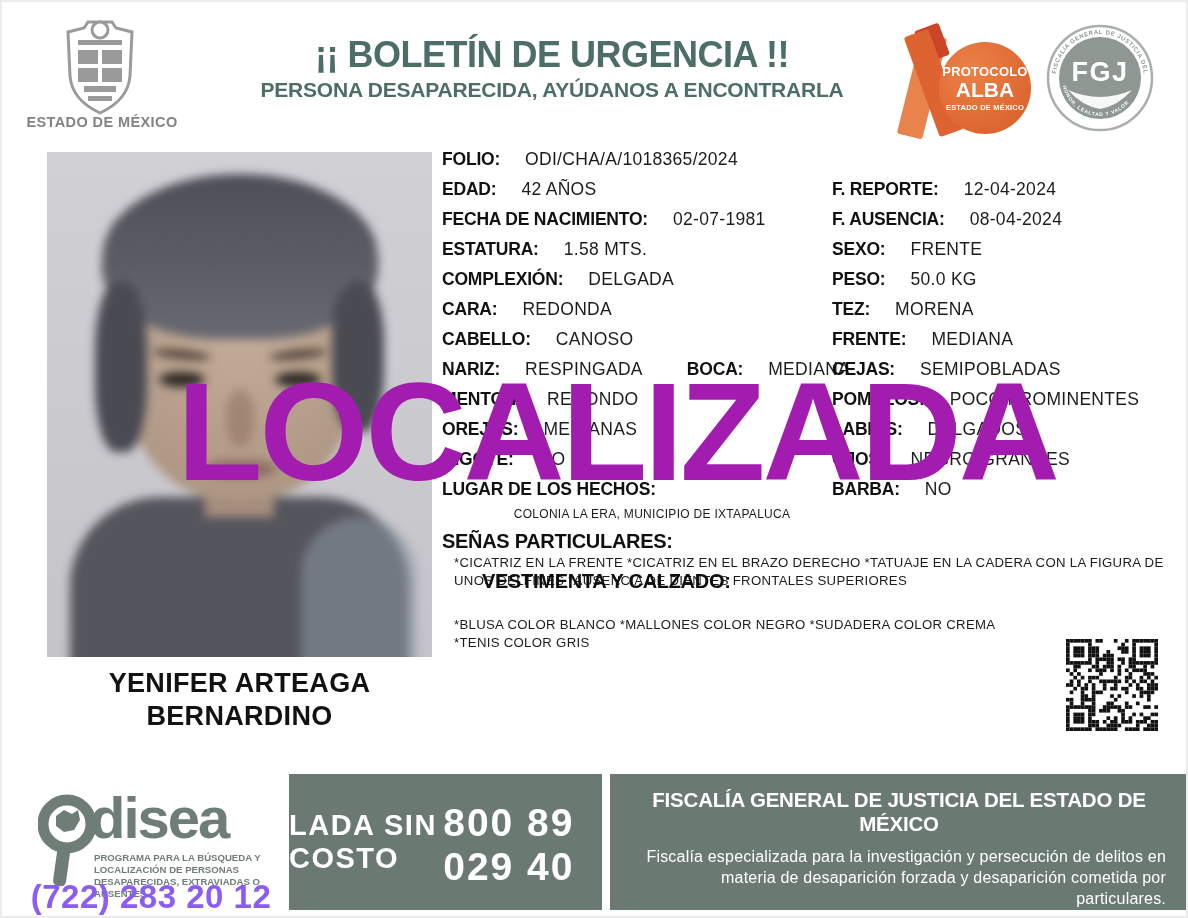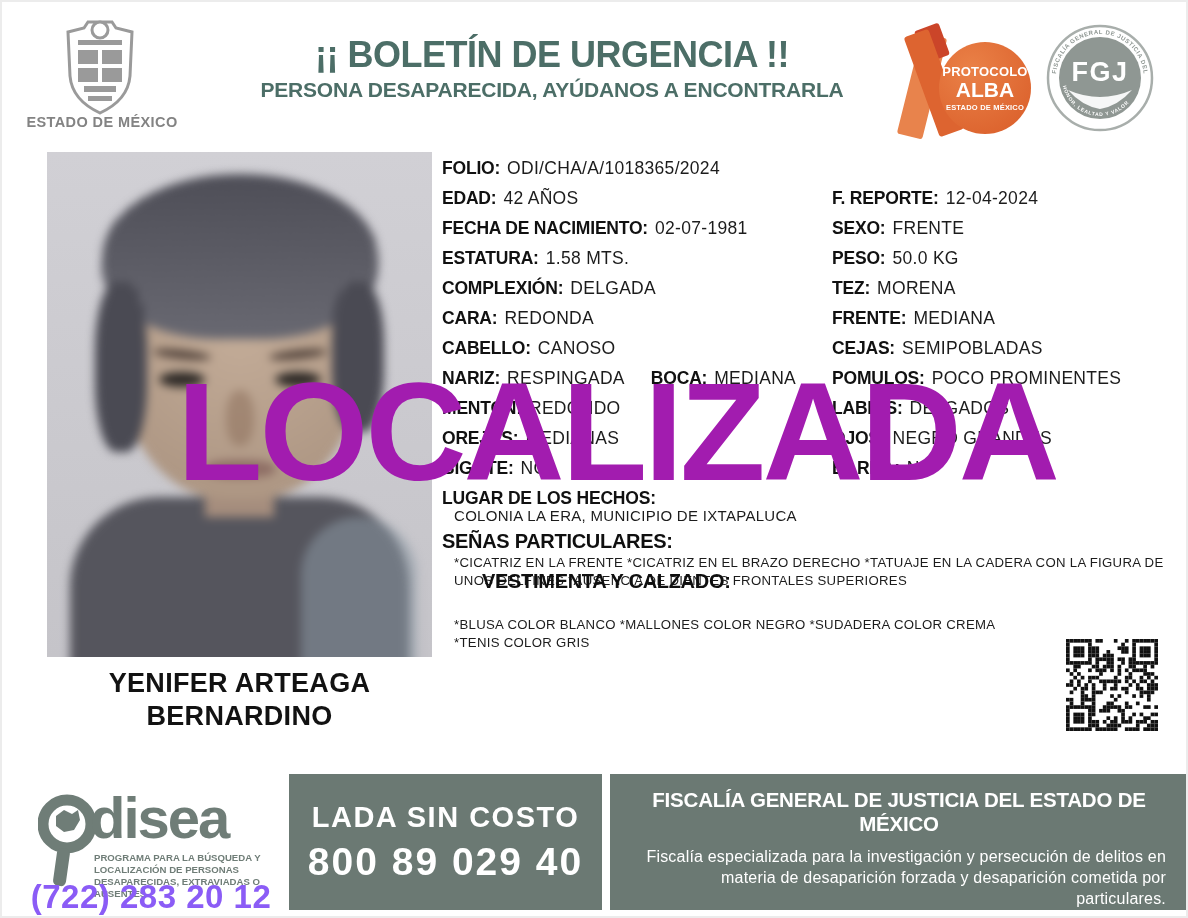--- a/index.html
+++ b/index.html
@@ -56,45 +56,45 @@
         background:rgba(138,108,88,.5);border-radius:45%;}
   .lips{position:absolute;left:50%;transform:translateX(-50%);top:308px;width:72px;height:18px;
         background:#8e6e65;border-radius:45%;}
 
   
   .person-name{position:absolute;left:45px;top:665px;width:385px;text-align:center;
         font-size:27px;font-weight:800;color:#121212;line-height:1.22;letter-spacing:.3px;}
 
   
   .fcol{position:absolute;}
-  .frow{height:30px;display:flex;align-items:flex-end;white-space:nowrap;}
+  .frow{height:30px;display:flex;align-items:flex-start;white-space:nowrap;gap:18px;}
   .flabel{font-weight:700;font-size:17.5px;letter-spacing:-.2px;color:#111;}
   .fvalue{font-weight:400;font-size:17.5px;margin-left:7px;letter-spacing:.3px;color:#1c1c1c;}
   .flabel2{margin-left:26px;}
-  .fsub{font-size:15px;letter-spacing:.3px;padding-left:12px;margin-top:-2px;color:#1c1c1c;}
+  .fsub{font-size:12px;letter-spacing:.3px;padding-left:12px;margin-top:-2px;color:#1c1c1c;text-align:center;}
 
   .section-title{position:absolute;left:440px;font-size:20px;font-weight:800;letter-spacing:-.3px;color:#0f0f0f;}
   .section-body{position:absolute;left:452px;font-size:13.2px;line-height:17.5px;letter-spacing:.3px;color:#1c1c1c;}
 
   
   .localizada{position:absolute;left:140px;top:360px;width:950px;text-align:center;z-index:50;
         font-size:140px;font-weight:700;letter-spacing:-3px;color:#a21caf;line-height:1;}
 
   
   .qr{position:absolute;left:1064px;top:637px;width:92px;height:92px;background:#fff;}
 
   
   .odisea-icon{position:absolute;left:36px;top:792px;}
   .odisea-name{position:absolute;left:88px;top:782px;font-size:58px;font-weight:700;color:#6F7D77;letter-spacing:-2px;}
   .odisea-program{position:absolute;left:92px;top:850px;width:200px;font-size:9.6px;line-height:12px;
         font-weight:700;color:#6F7D77;}
   .phone-local{position:absolute;left:10px;top:876px;width:278px;text-align:center;
         font-size:33px;font-weight:800;color:#8b5cf6;letter-spacing:.5px;}
   .lada-box{position:absolute;left:287px;top:772px;width:313px;height:136px;background:#6B7973;
-        display:flex;flex-direction:column;align-items:center;justify-content:center;color:#fff;}
+        display:flex;align-items:center;justify-content:center;color:#fff;}
   .lada-label{font-size:29px;font-weight:800;letter-spacing:1.5px;}
   .lada-number{font-size:39px;font-weight:800;letter-spacing:2px;margin-top:6px;}
   .fiscalia-box{position:absolute;left:608px;top:772px;width:578px;height:136px;background:#6B7973;
         color:#fff;box-sizing:border-box;padding:14px 22px 10px 22px;}
   .fiscalia-title{text-align:center;font-size:20.5px;font-weight:800;letter-spacing:-.2px;}
   .fiscalia-desc{text-align:right;font-size:16px;line-height:21px;margin-top:10px;letter-spacing:.2px;}
   .fiscalia-addr{text-align:right;font-size:17.5px;font-weight:700;line-height:22px;margin-top:8px;padding-right:8px;}
 </style>
 </head>
 <body>
@@ -226,20 +226,24 @@
     <div class="frow">
         <span class="flabel">LUGAR DE LOS HECHOS:</span>
       </div>
     <div class="fsub">COLONIA LA ERA, MUNICIPIO DE IXTAPALUCA</div>
   </div>
 
   <div class="fcol" style="left:830px;top:177px;">
     <div class="frow">
         <span class="flabel">F. REPORTE:</span>
         <span class="fvalue">12-04-2024</span>
+      </div>
+    <div class="frow">
+        <span class="flabel">F. AUSENCIA:</span>
+        <span class="fvalue">08-04-2024</span>
       </div>
     <div class="frow">
         <span class="flabel">SEXO:</span>
         <span class="fvalue">FRENTE</span>
       </div>
     <div class="frow">
         <span class="flabel">PESO:</span>
         <span class="fvalue">50.0 KG</span>
       </div>
     <div class="frow">

